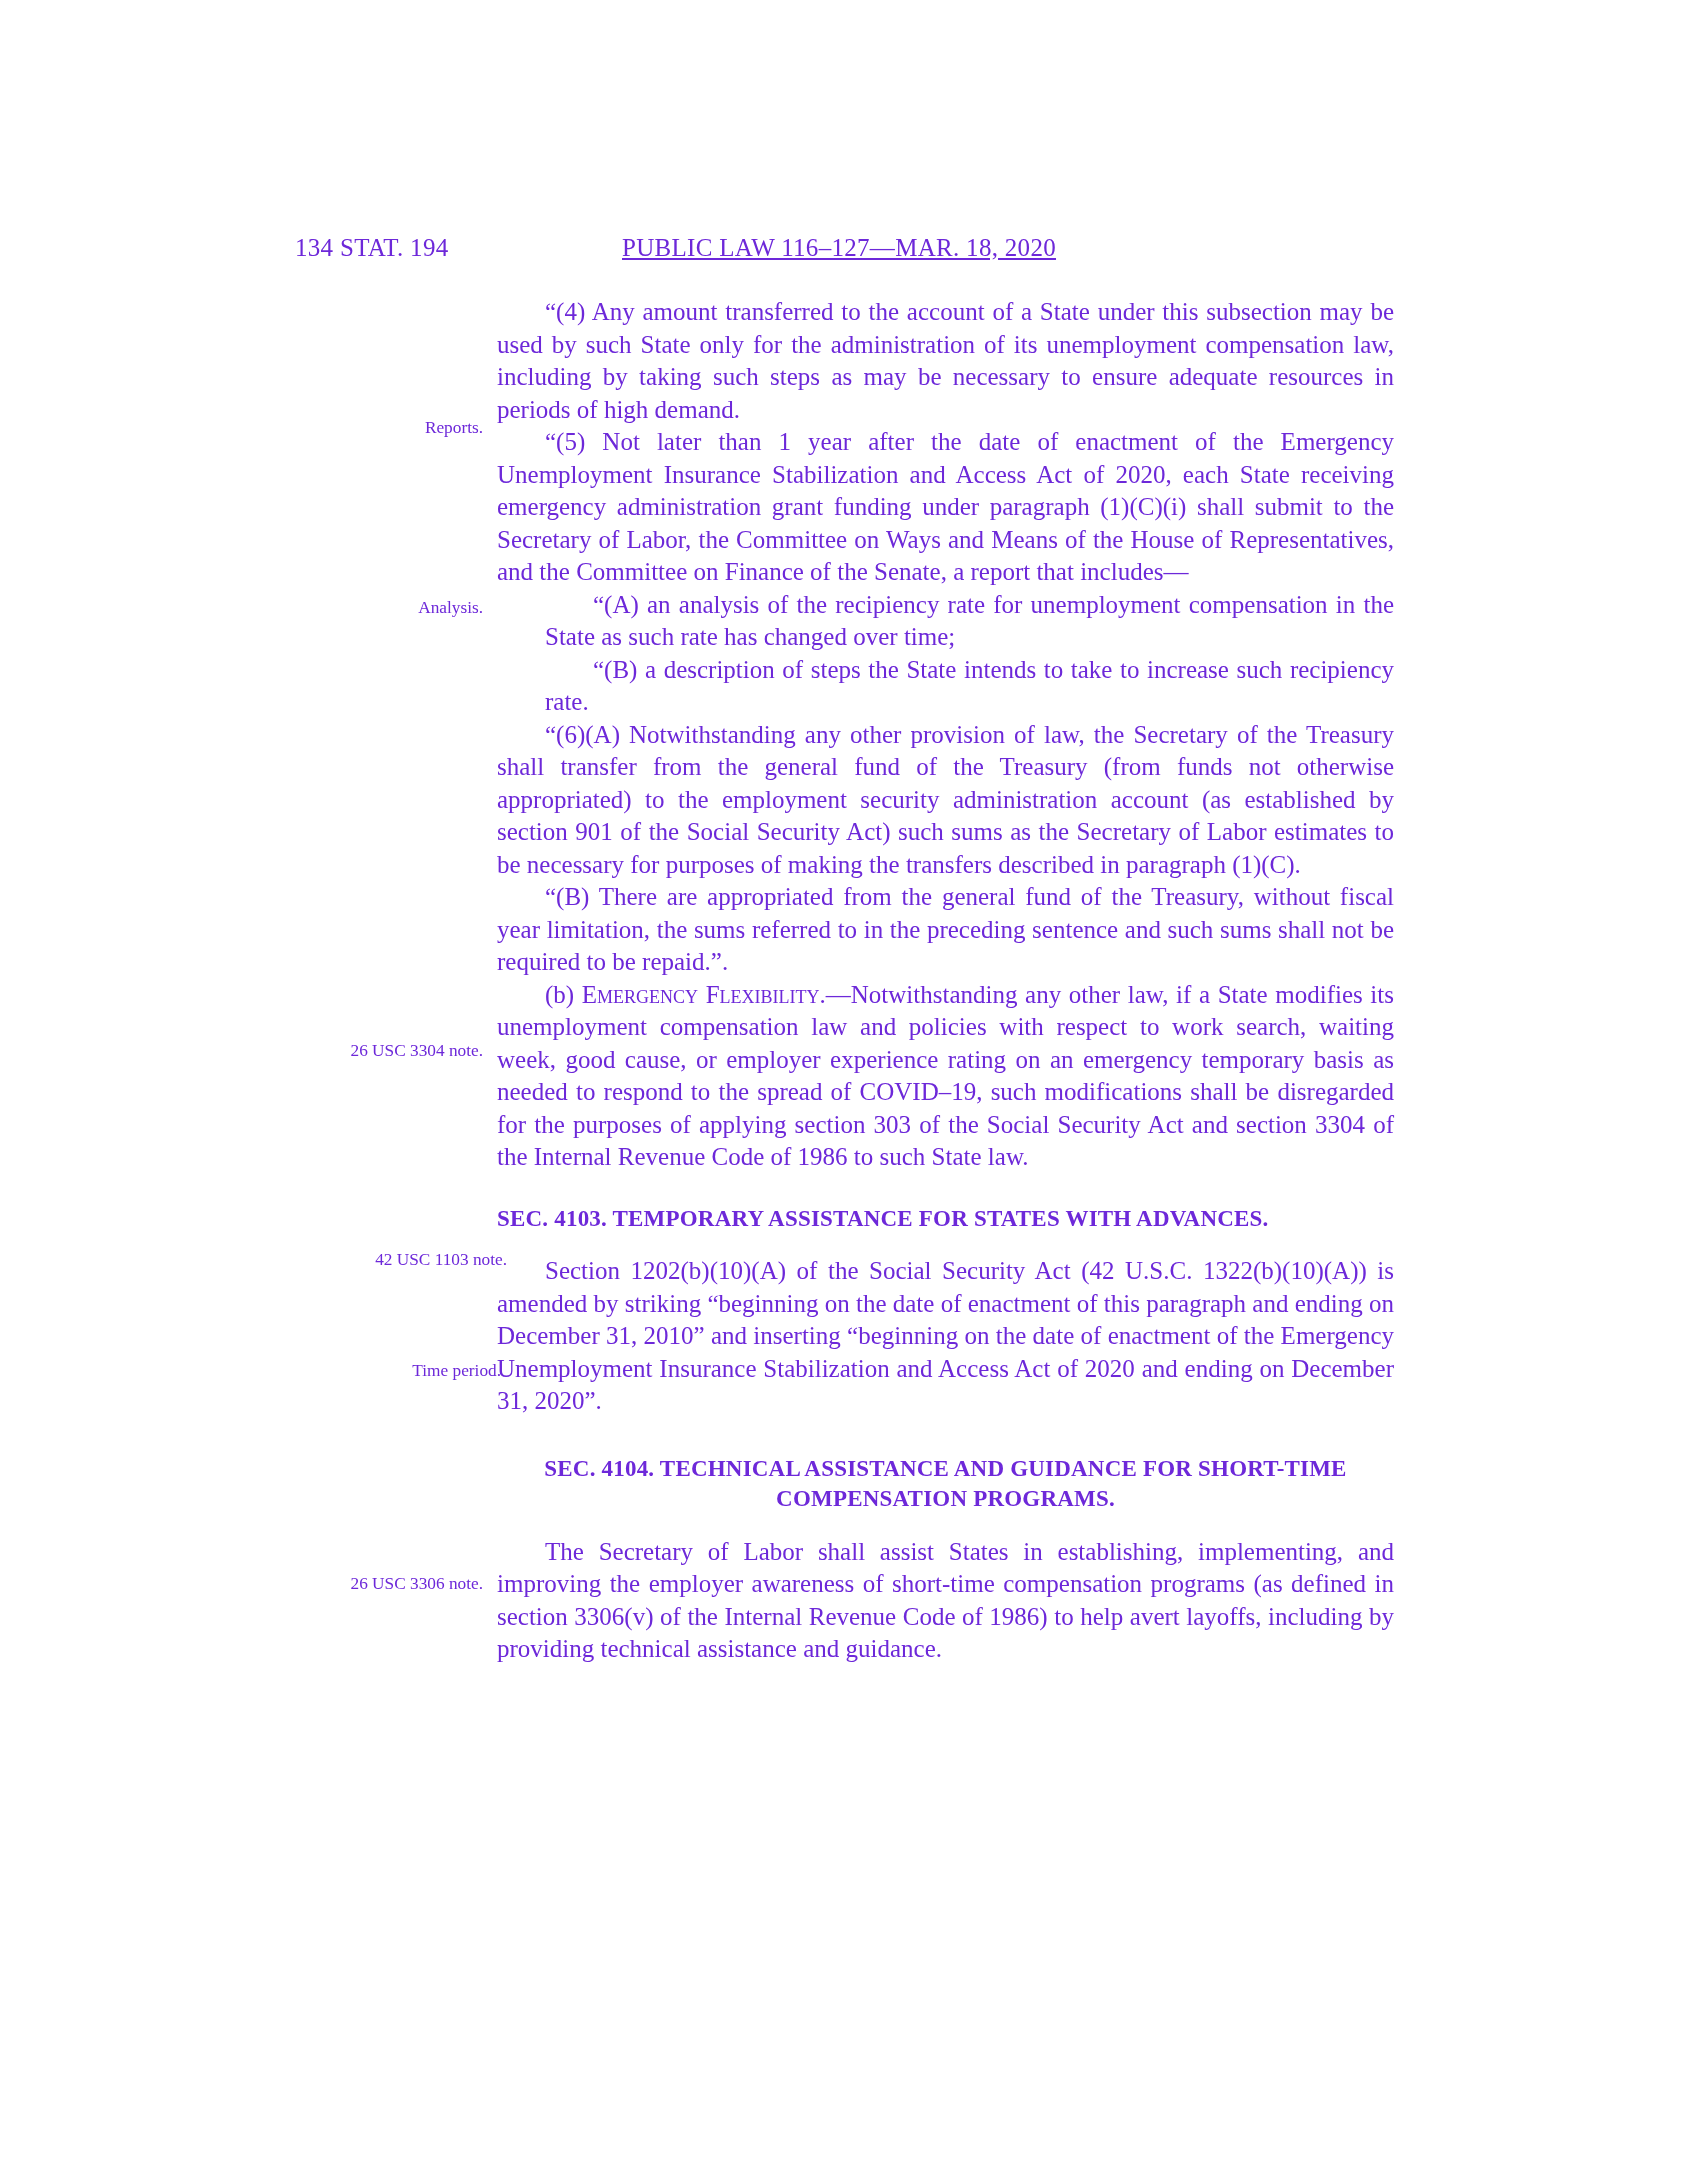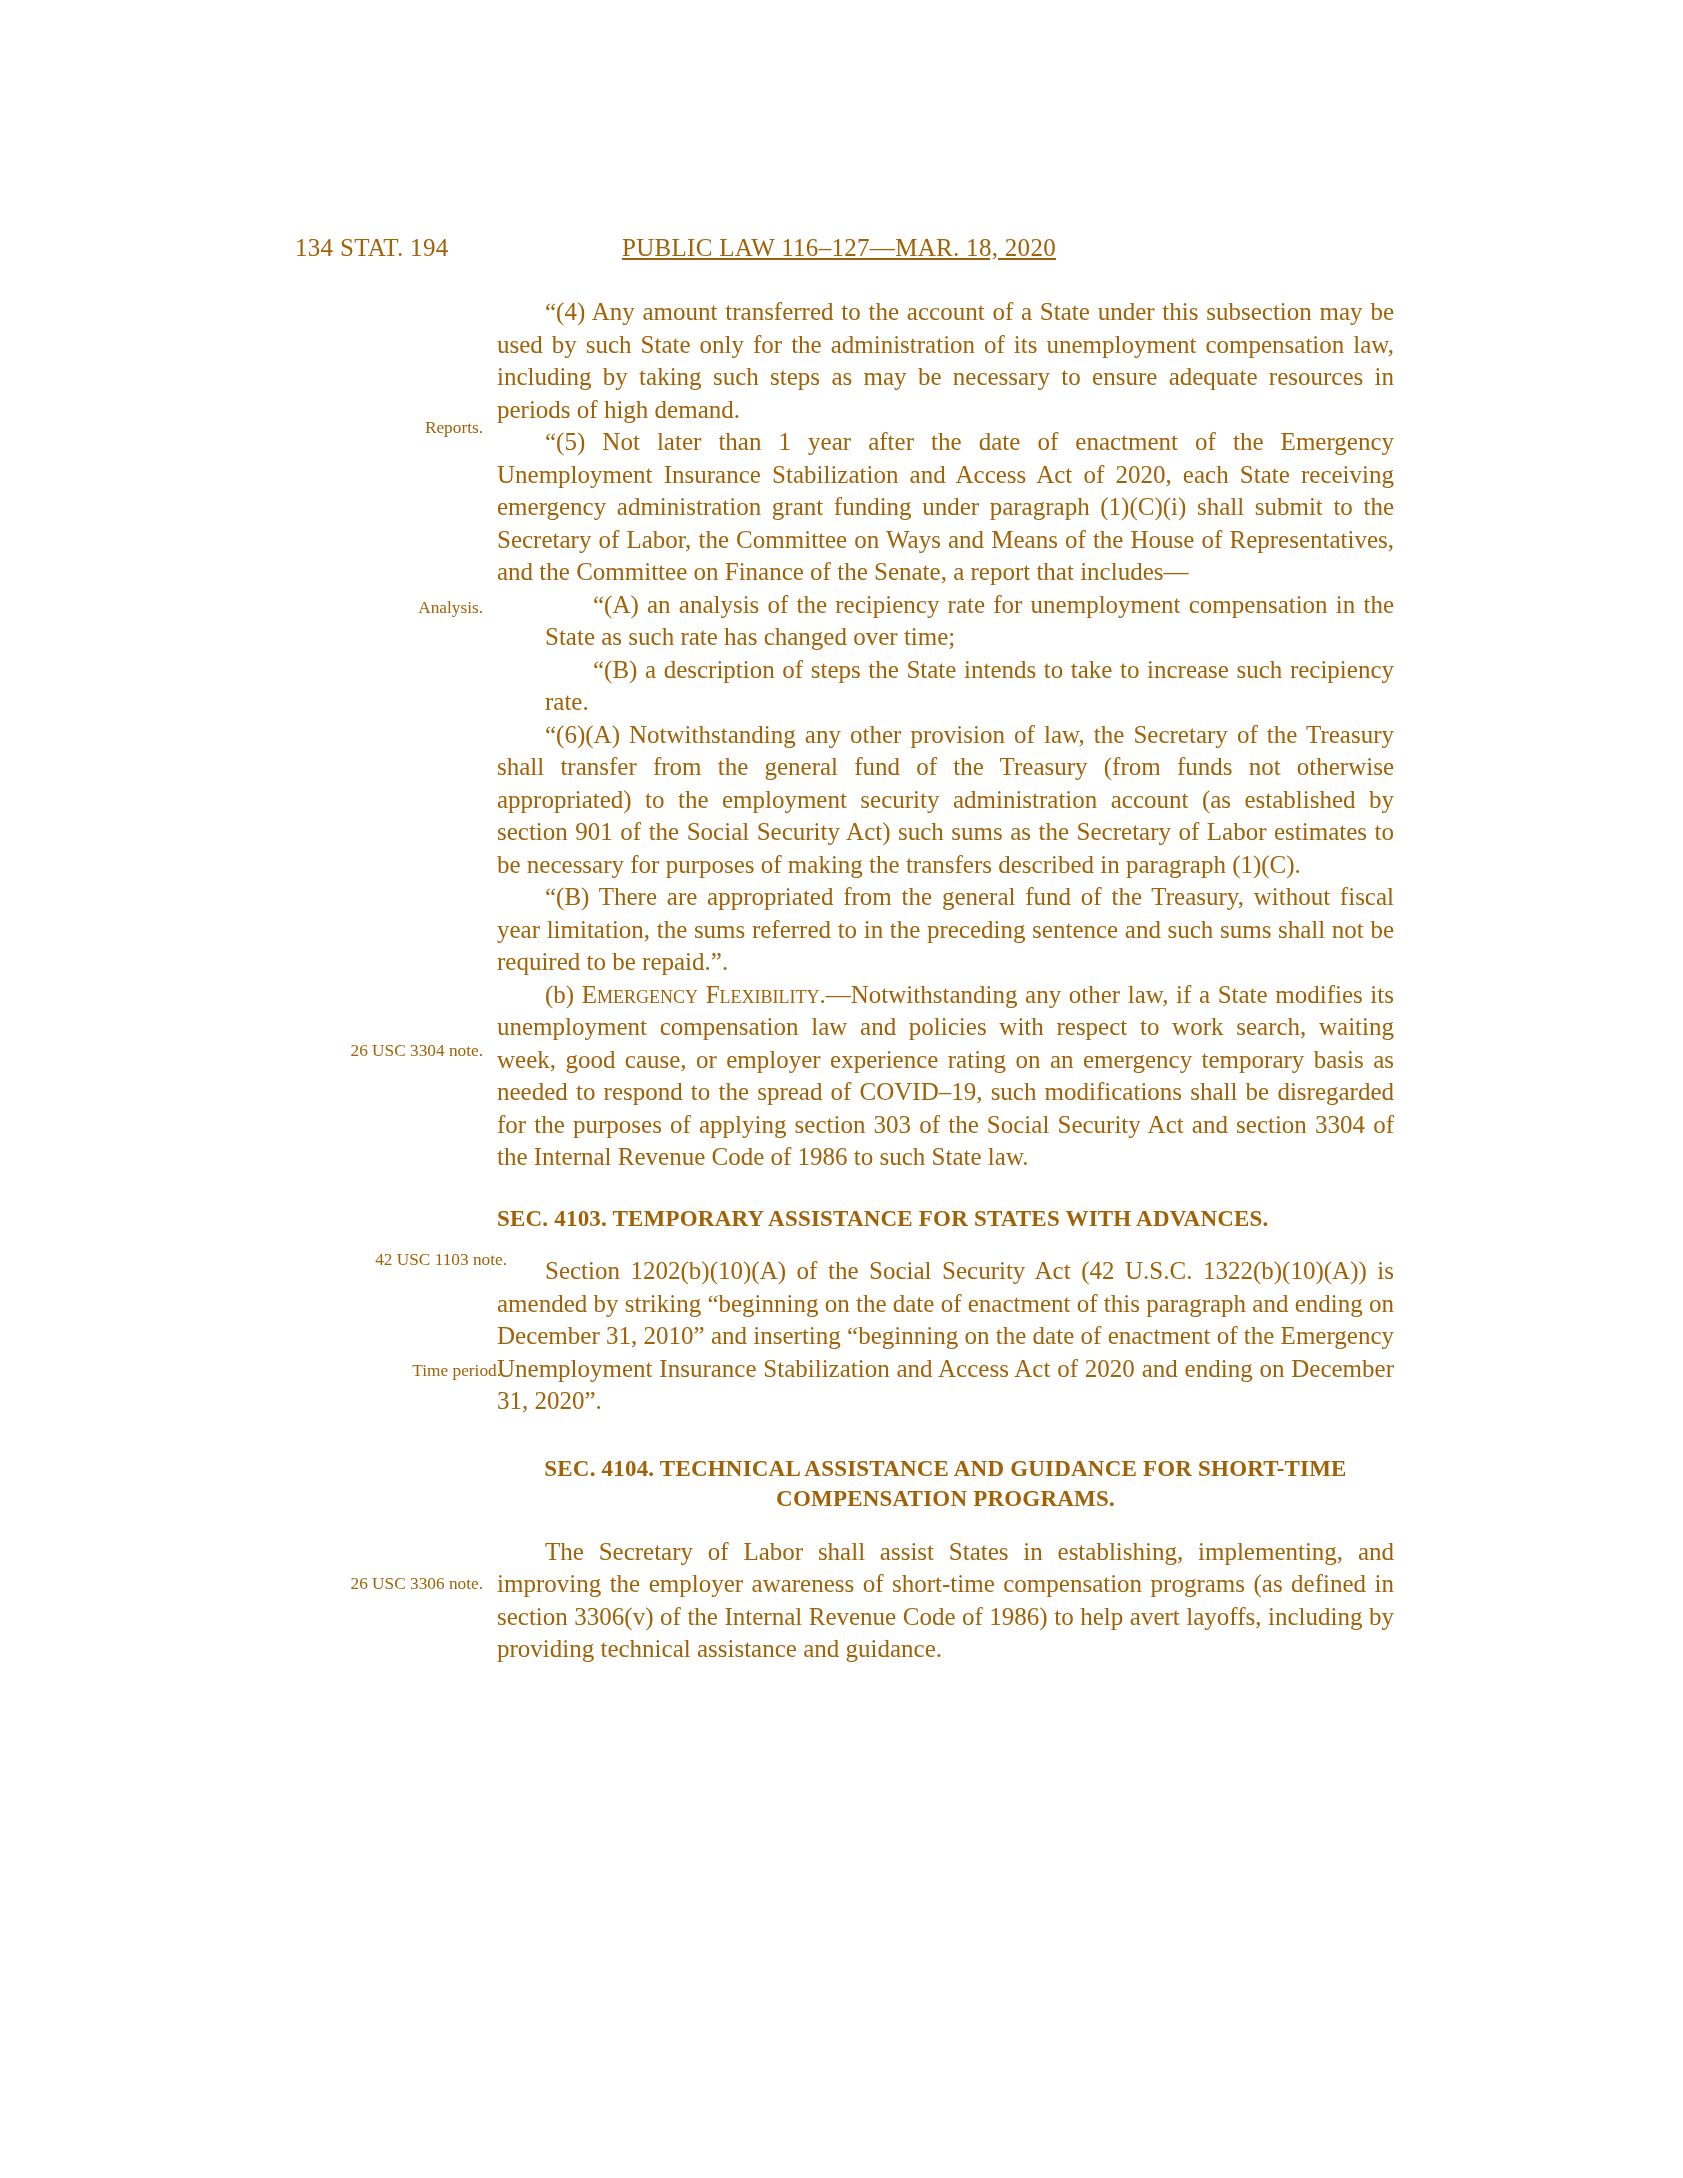--- a/index.html
+++ b/index.html
@@ -6,21 +6,21 @@
     margin: 0;
     padding: 0;
     background: #ffffff;
   }
   .page {
     width: 1683px;
     height: 1834px;
     position: relative;
     background: #ffffff;
     font-family: "Liberation Serif", serif;
-    color: #a16207;
+    color: #6d28d9;
     box-sizing: border-box;
   }
   .page-inner {
     position: absolute;
     left: 295px;
     top: 234px;
     width: 1099px;
   }
   .header {
     display: flex;

